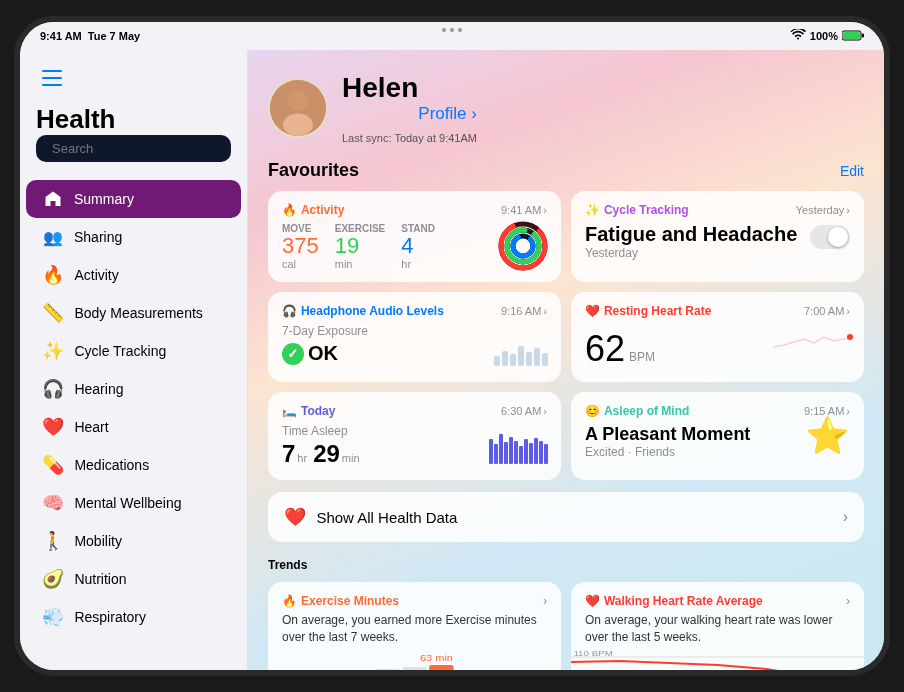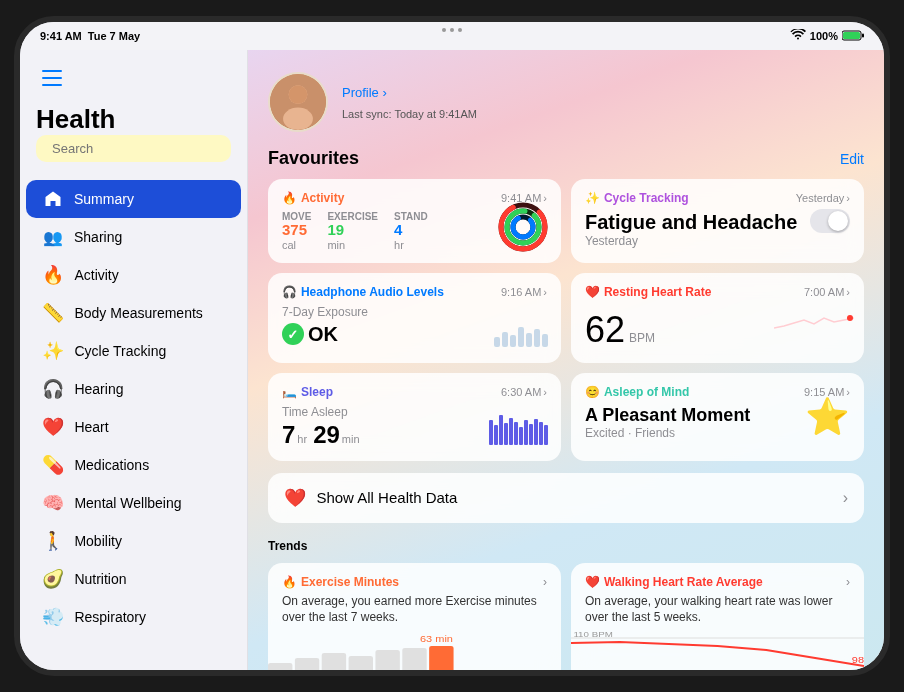--- a/index.html
+++ b/index.html
@@ -73,21 +73,21 @@
     }
     .sidebar-icon-btn {
       width: 32px;
       height: 32px;
       background: none;
       border: none;
       cursor: pointer;
       display: flex; align-items: center; justify-content: center;
     }
     .search-bar {
-      background: #fef9c3;
+      background: #0f172a;
       border-radius: 10px;
       display: flex;
       align-items: center;
       padding: 6px 10px;
       gap: 6px;
       margin-bottom: 10px;
     }
     .search-bar input {
       background: none;
       border: none;
@@ -99,21 +99,21 @@
     .nav-item {
       display: flex;
       align-items: center;
       padding: 8px 16px;
       border-radius: 10px;
       cursor: pointer;
       gap: 10px;
       margin: 0 6px;
     }
     .nav-item.active {
-      background: #1d4ed8;
+      background: #701a75;
     }
     .nav-item.active span { color: #fff; }
     .nav-item-label {
       font-size: 14px;
       color: #000;
       font-weight: 500;
     }
     .nav-item.active .nav-item-label { color: #fff; }
     .nav-icon {
       width: 22px;
@@ -167,23 +167,24 @@
       border-radius: 50%;
       display: flex; align-items: center; justify-content: center;
       font-size: 28px;
     }
     .profile-info .name {
       font-size: 28px;
       font-weight: 700;
       color: #000;
     }
     .profile-info .profile-link {
-      font-size: 13px;
+      font-size: 17px;
       color: #007aff;
       cursor: pointer;
+      text-align: right;
     }
     .profile-info .sync-text {
       font-size: 11px;
       color: #555;
       margin-top: 8px;
     }
     
     .section-title-row {
       display: flex;
       align-items: center;
@@ -247,22 +248,22 @@
       margin-top: 4px;
     }
     .metric-group {}
     .metric-label {
       font-size: 10px;
       color: #8e8e93;
       text-transform: uppercase;
       font-weight: 600;
     }
     .metric-val {
-      font-size: 15px;
-      font-weight: 700;
+      font-size: 22px;
+      font-weight: 400;
       line-height: 1.1;
     }
     .metric-val.orange { color: #ff6b35; }
     .metric-val.green { color: #30d158; }
     .metric-val.blue { color: #007aff; }
     .metric-unit {
       font-size: 11px;
       color: #8e8e93;
     }
     
@@ -547,20 +548,21 @@
             <div class="avatar-face">
               <svg width="60" height="60" viewBox="0 0 60 60">
                 <circle cx="30" cy="30" r="30" fill="#c9906a"></circle>
                 <circle cx="30" cy="22" r="10" fill="#e8b490"></circle>
                 <ellipse cx="30" cy="48" rx="16" ry="12" fill="#e8b490"></ellipse>
                 <circle cx="30" cy="22" r="10" fill="#d4956a"></circle>
               </svg>
             </div>
           </div>
           <div class="profile-info">
+            <div class="name">Helen</div>
             <div class="profile-link">Profile ›</div>
             <div class="sync-text">Last sync: Today at 9:41AM</div>
           </div>
         </div>
 
         <div class="section-title-row">
           <div class="section-title">Favourites</div>
           <div class="edit-link">Edit</div>
         </div>
 
@@ -683,21 +685,21 @@
                 <polyline points="0,30 10,28 20,25 30,22 40,26 50,20 60,24 70,22 80,20" fill="none" stroke="#ffcdd2" stroke-width="1.5"></polyline>
                 <circle cx="76" cy="20" r="3" fill="#ff3b30"></circle>
               </svg>
             </div>
           </div>
 
           <div class="card">
             <div class="card-header">
               <div class="card-title" style="color:#5e5ce6;">
                 <span>🛏️</span>
-                <span>Sleep</span>
+                <span>Today</span>
               </div>
               <div class="card-time">
                 <span>6:30 AM</span>
                 <span>›</span>
               </div>
             </div>
             <div class="card-subtitle" style="margin-top:2px;">Time Asleep</div>
             <div style="display:flex;align-items:baseline;gap:2px;margin-top:2px;">
               <span class="sleep-val">7</span>
               <span class="metric-unit">hr</span>

